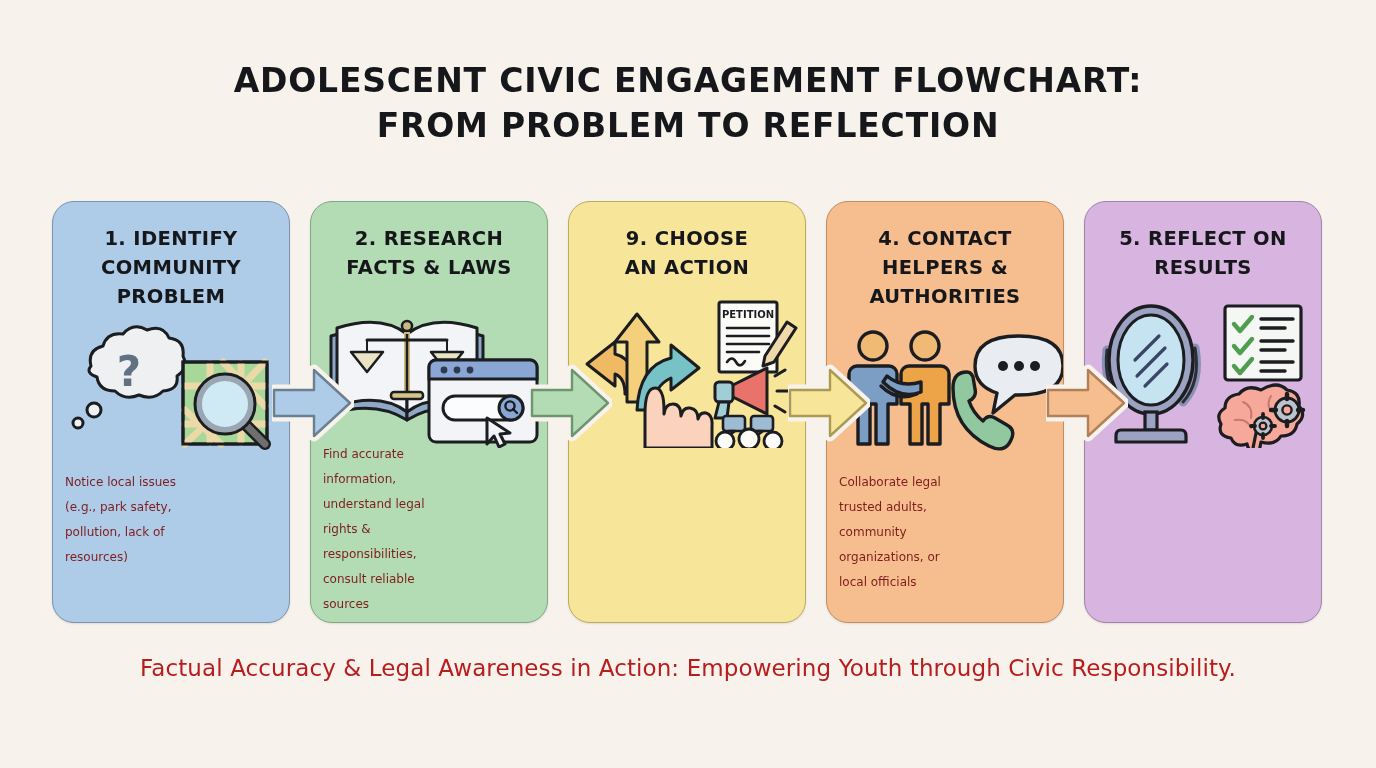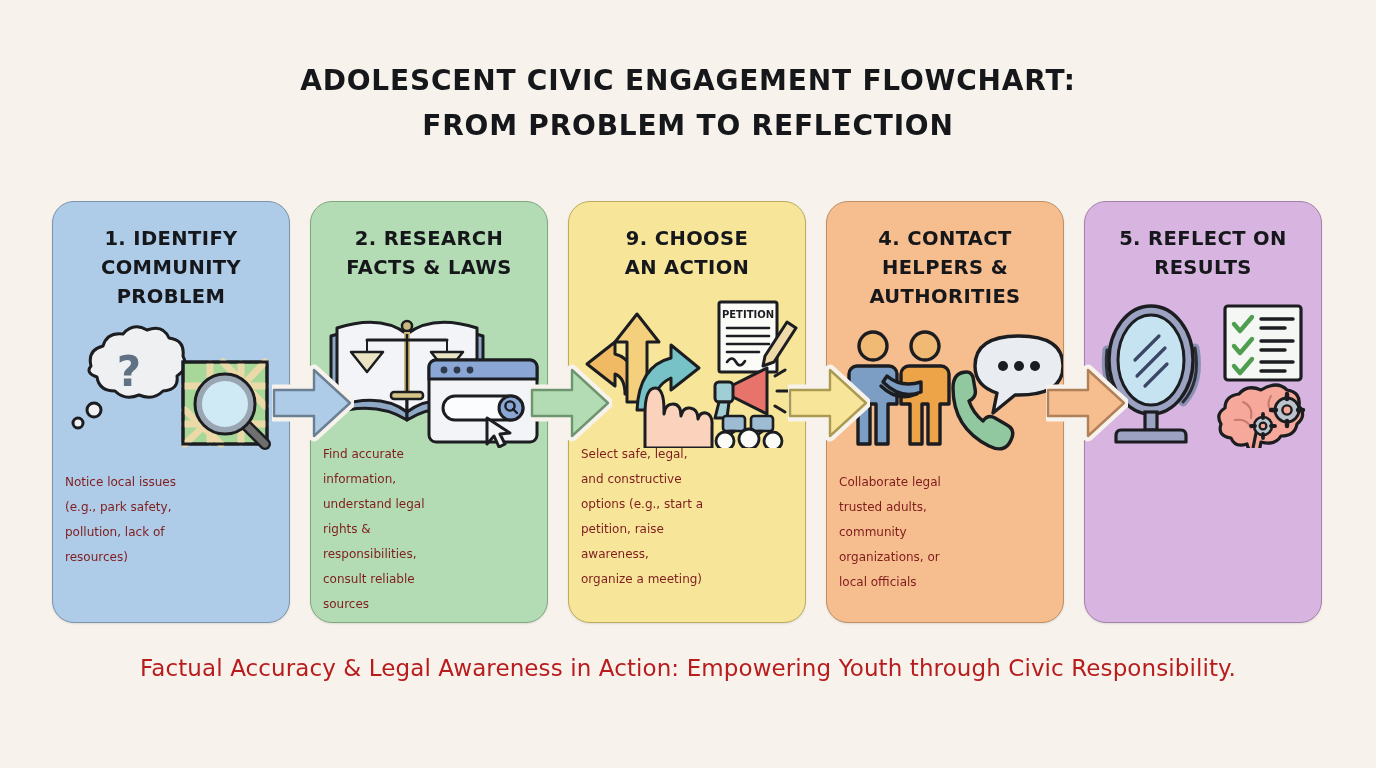--- a/index.html
+++ b/index.html
@@ -19,21 +19,21 @@
   #title-block {
     position: absolute;
     top: 58px;
     left: 0;
     width: 1376px;
     text-align: center;
   }
   .title-line {
     font-family: "DejaVu Sans", sans-serif;
     font-weight: bold;
-    font-size: 28px;
+    font-size: 33px;
     letter-spacing: 0.8px;
     color: #15171a;
     line-height: 45px;
     white-space: nowrap;
   }
 
   
   #flow-row {
     position: absolute;
     top: 192px;
@@ -259,26 +259,20 @@
           <rect x="154" y="118" width="22" height="15" rx="3" fill="#9dbcd4" stroke="#1b1d20" stroke-width="2.6"></rect>
           <path d="M160 133 l-2 6 l8 -6 z" fill="#9dbcd4" stroke="#1b1d20" stroke-width="2.6" stroke-linejoin="round"></path>
           <rect x="182" y="118" width="22" height="15" rx="3" fill="#9dbcd4" stroke="#1b1d20" stroke-width="2.6"></rect>
           <path d="M188 133 l-2 6 l8 -6 z" fill="#9dbcd4" stroke="#1b1d20" stroke-width="2.6" stroke-linejoin="round"></path>
           <circle cx="156" cy="143" r="9" fill="#fbfbf8" stroke="#1b1d20" stroke-width="2.8"></circle>
           <circle cx="180" cy="141" r="10" fill="#fbfbf8" stroke="#1b1d20" stroke-width="2.8"></circle>
           <circle cx="204" cy="143" r="9" fill="#fbfbf8" stroke="#1b1d20" stroke-width="2.8"></circle>
         </g>
       </svg>
     </div>
-    <div class="card-desc desc-b">Select safe, legal,
-and constructive
-options (e.g., start a
-petition, raise
-awareness,
-organize a meeting)</div>
   </div>
 
   <div class="card card-3">
     <div class="card-title">4. CONTACT
 HELPERS &amp;
 AUTHORITIES</div>
     <div class="icon-zone icon-zone-3line">
       <svg width="238" height="150" viewBox="0 0 238 150">
 
         <g>

